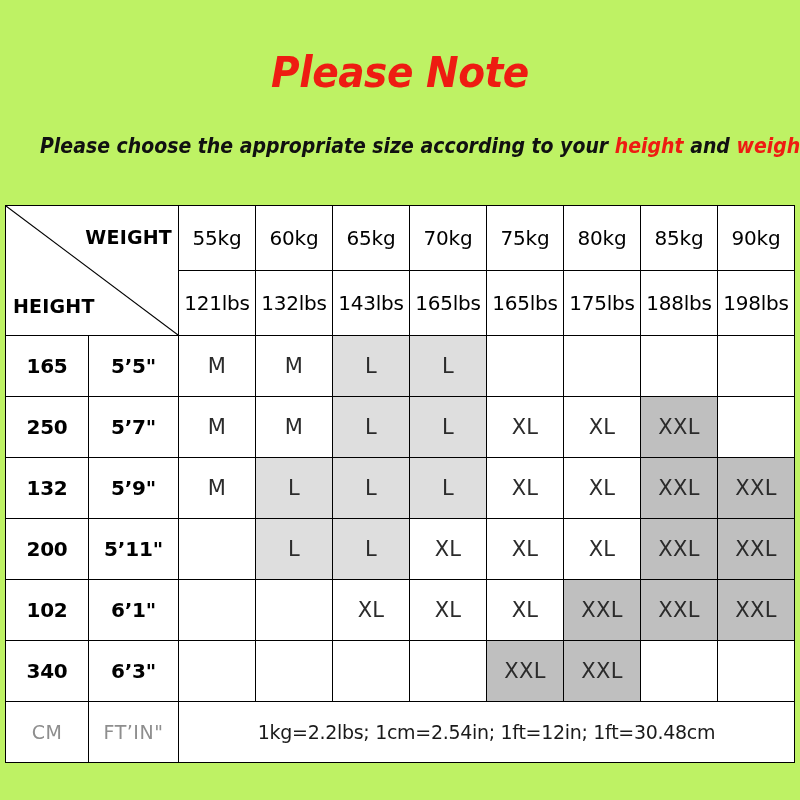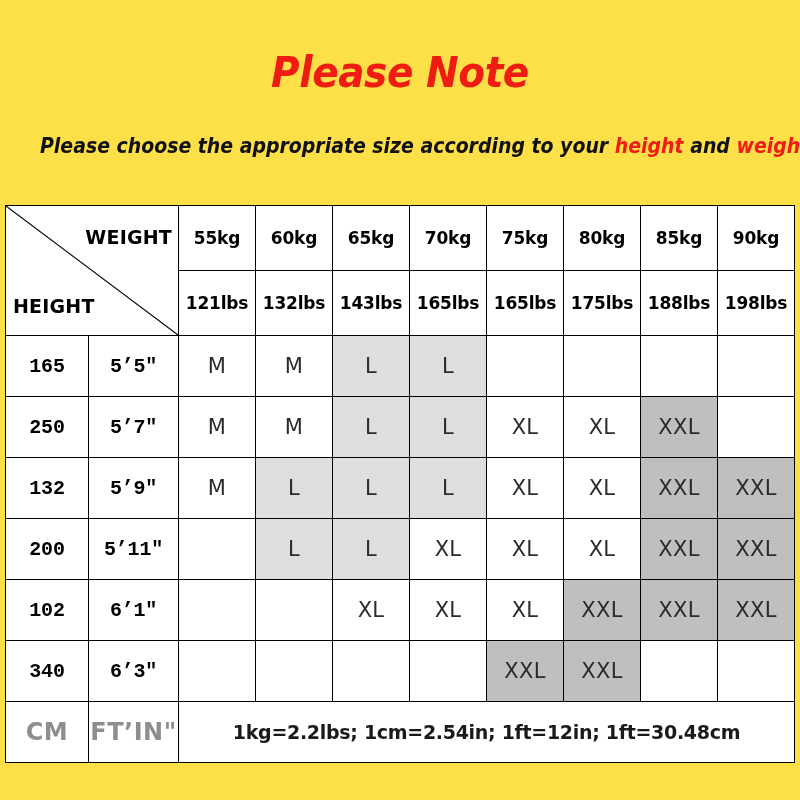--- a/index.html
+++ b/index.html
@@ -12,21 +12,21 @@
     width: 800px;
     height: 800px;
     font-family: "Liberation Sans", sans-serif;
     -webkit-font-smoothing: antialiased;
     overflow: hidden;
   }
   .page {
     position: relative;
     width: 800px;
     height: 800px;
-    background: #fde047;
+    background: #bef264;
     box-sizing: border-box;
   }
 
   
   .title {
     position: absolute;
     top: 52px;
     left: 0;
     width: 800px;
     text-align: center;
@@ -110,56 +110,55 @@
     bottom: 18px;
     left: 7px;
     font-size: 19px;
     font-weight: 700;
     color: #000000;
     letter-spacing: 0.2px;
   }
 
   td.kg-head, td.lbs-head {
     height: 64px;
-    font-size: 17px;
-    font-weight: 700;
+    font-size: 20px;
+    font-weight: 400;
     color: #000000;
     letter-spacing: -0.2px;
   }
 
   td.h-cm, td.h-ft {
     height: 60px;
     font-size: 20px;
     font-weight: 700;
     color: #000000;
     letter-spacing: -0.2px;
-    font-family: Liberation Mono, monospace;
   }
 
   td.size {
     height: 60px;
     font-size: 21px;
     font-weight: 400;
     color: #2b2b2b;
     letter-spacing: 0.3px;
   }
   td.size.lv-l   { background: #dedede; }
   td.size.lv-xxl { background: #bfbfbf; }
 
   td.foot-label {
     height: 60px;
-    font-size: 24px;
-    font-weight: 700;
+    font-size: 19px;
+    font-weight: 400;
     color: #8e8e8e;
     letter-spacing: 0.5px;
   }
   td.foot-note {
     height: 60px;
     font-size: 19px;
-    font-weight: 700;
+    font-weight: 400;
     color: #1a1a1a;
     letter-spacing: -0.3px;
   }
 </style>
 </head>
 <body>
 
 <div class="page">
 
   <div class="title">Please Note</div>

